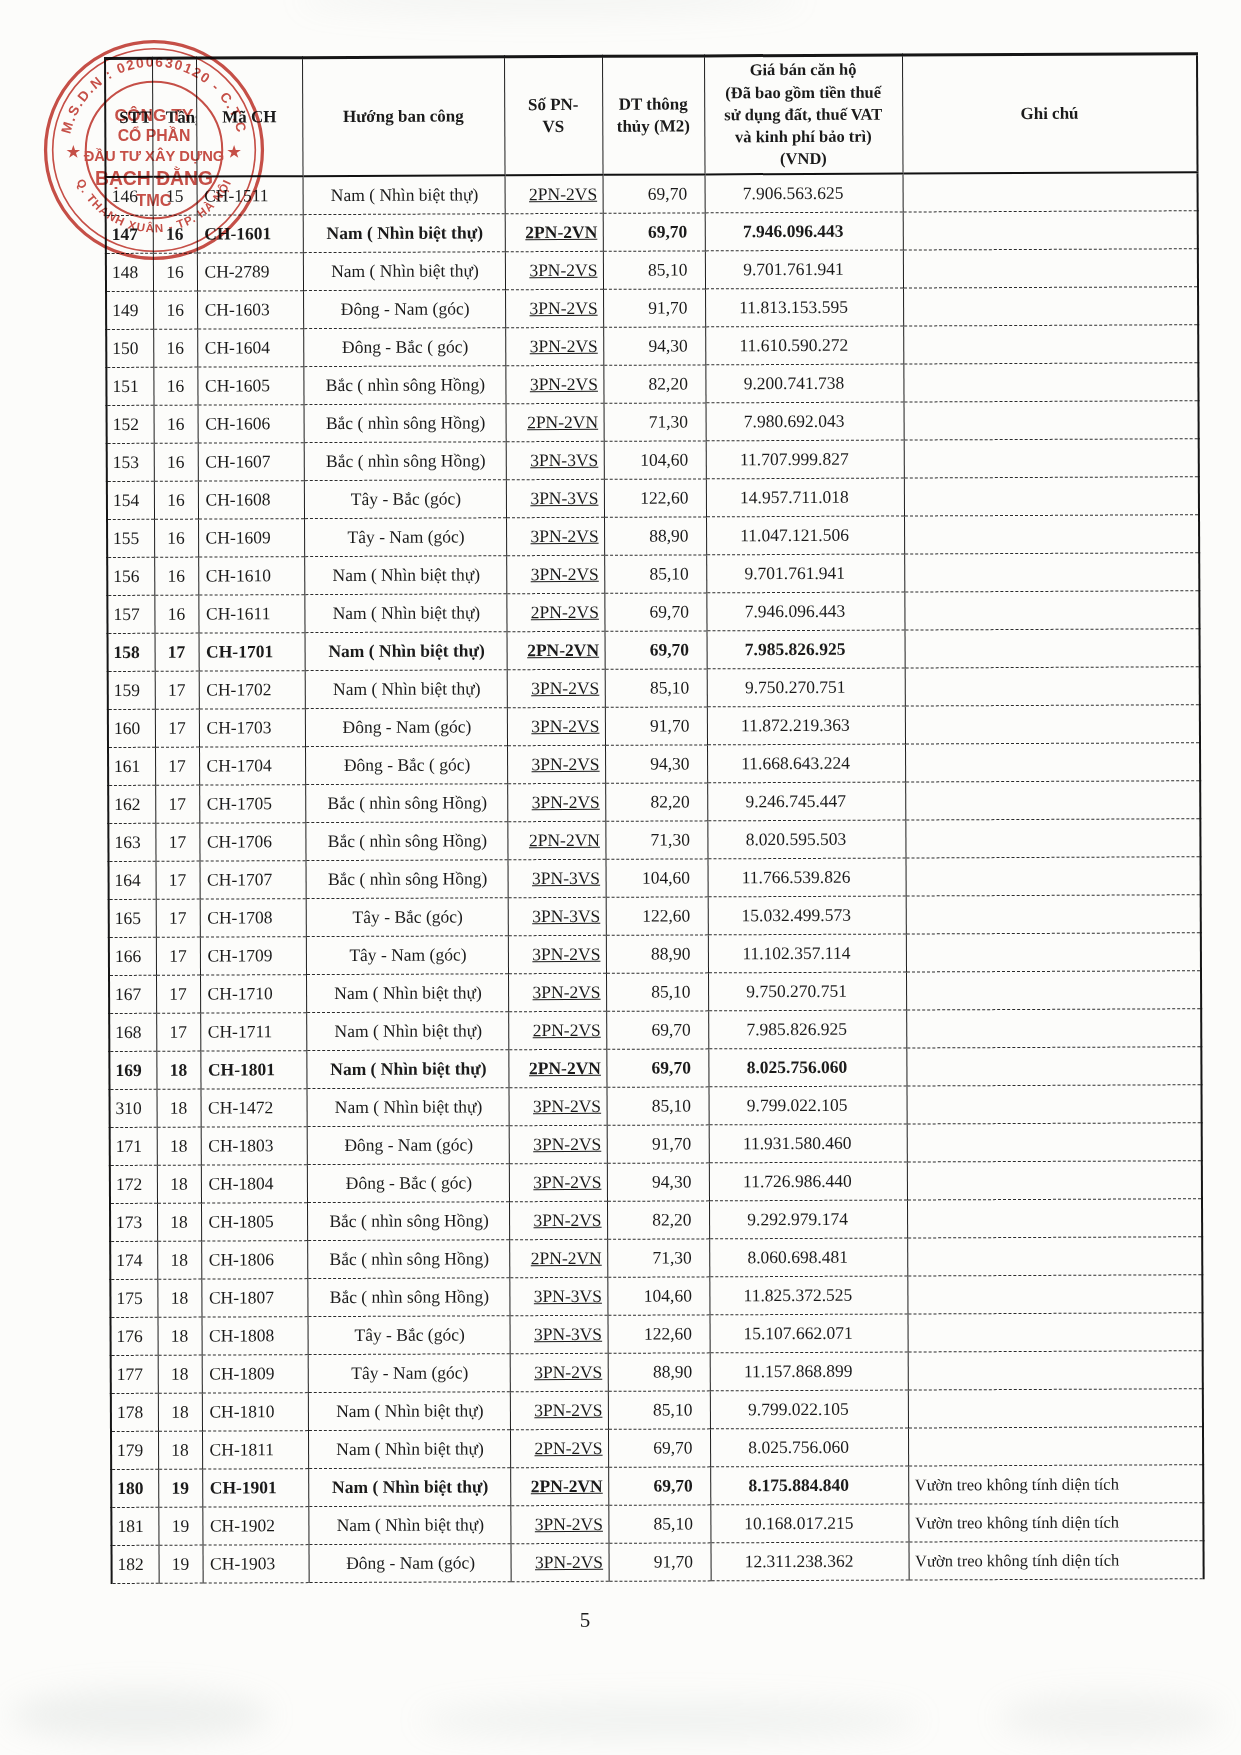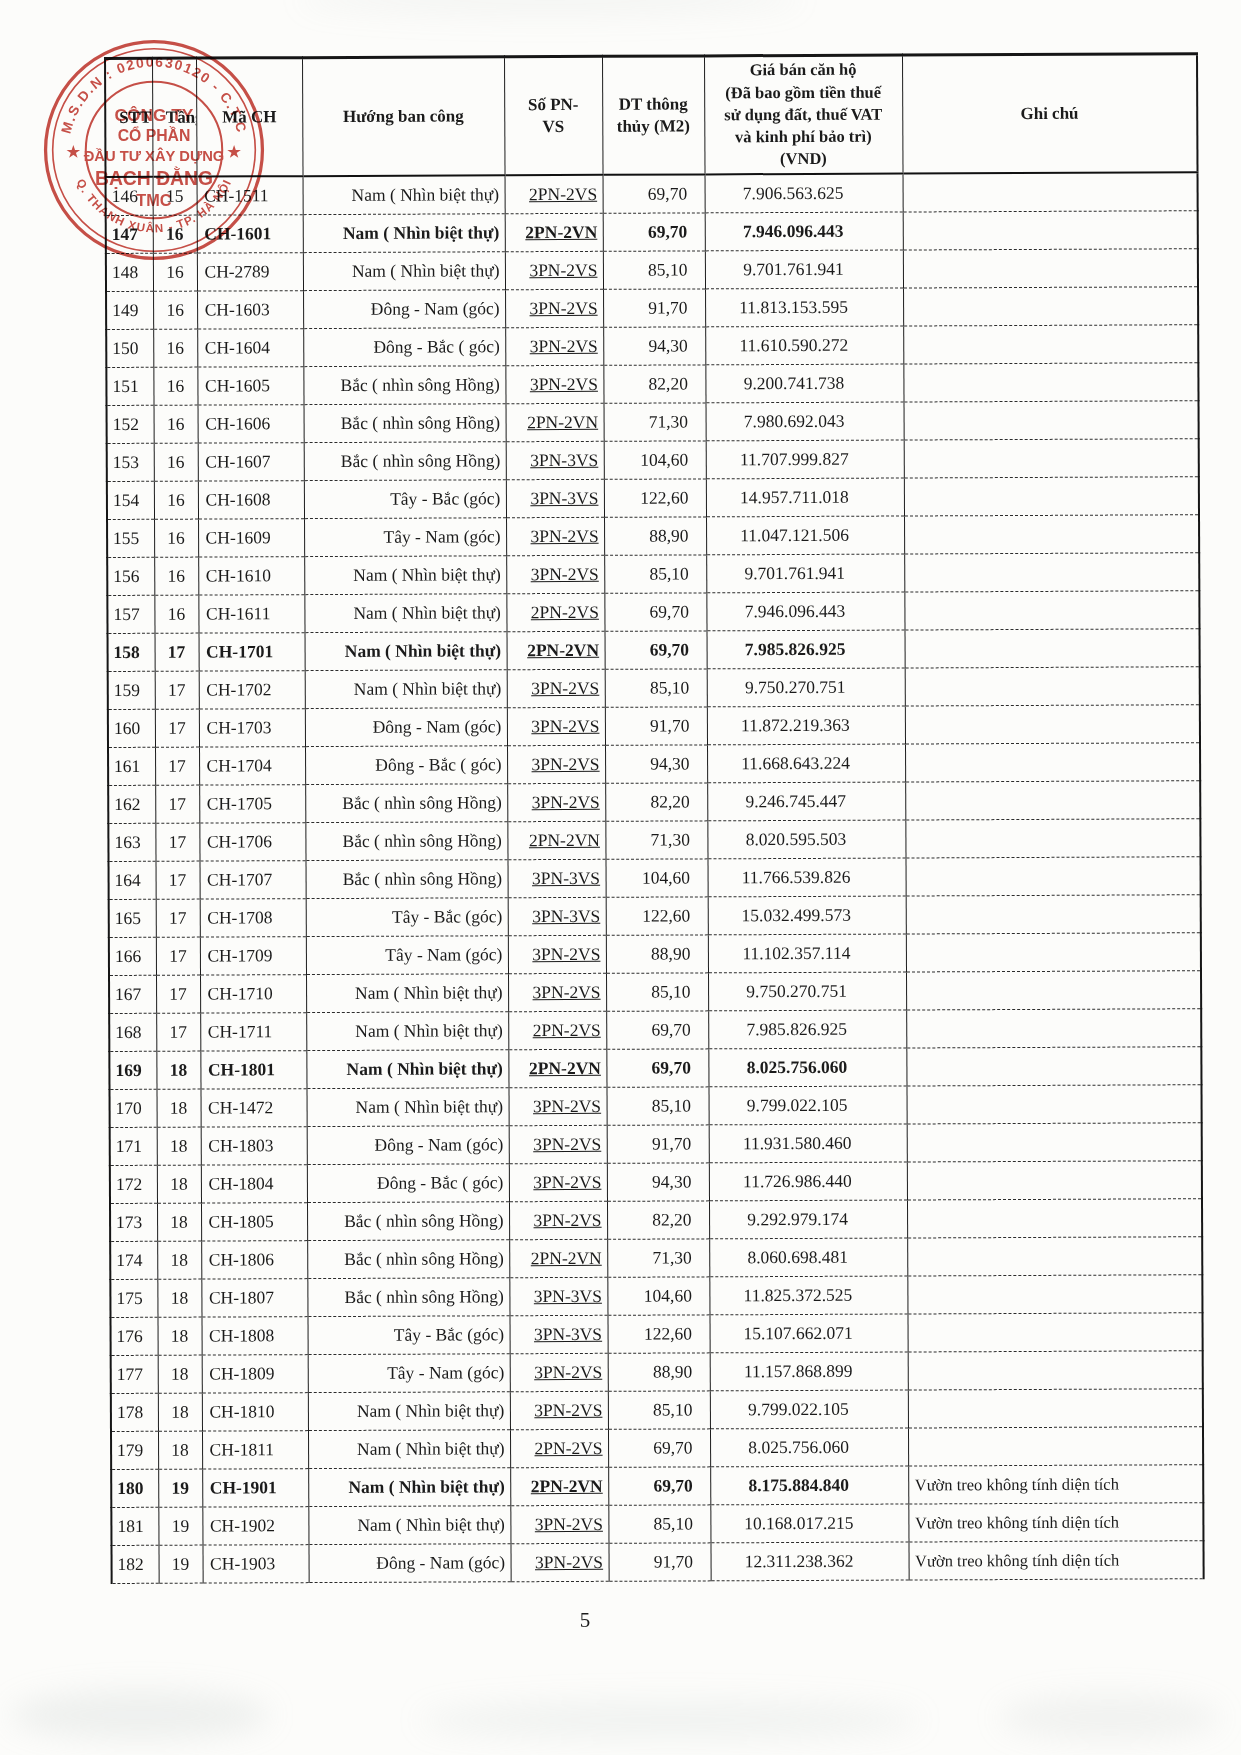--- a/index.html
+++ b/index.html
@@ -48,21 +48,21 @@
   .price-table tbody td {
     border-bottom:1.6px dashed #2c2c2c;
     height:37px;
     font-size:17.5px;
     vertical-align:middle;
     padding:0 5px;
   }
   .c-stt   { text-align:left; }
   .c-tang  { text-align:center; }
   .c-ma_ch { text-align:left; padding-left:7px !important; }
-  .c-huong { text-align:right; padding-left:7px !important; }
+  .c-huong { text-align:center; padding-left:7px !important; }
   .c-pn_vs { text-align:right;text-decoration:underline; }
   .c-dt    { text-align:right; padding-right:17px !important; }
   .c-gia   { text-align:center; padding-right:26px !important; }
   .c-ghi_chu { text-align:left; padding-left:6px !important; font-size:16.5px !important; }
   tr.bold td { font-weight:bold; }
   tr.bold td.c-ghi_chu { font-weight:normal; }
 
   .stamp {
     position:absolute; left:42px; top:38px;
     width:224px; height:224px;
@@ -350,21 +350,21 @@
           <td class="c-stt">169</td>
           <td class="c-tang">18</td>
           <td class="c-ma_ch">CH-1801</td>
           <td class="c-huong">Nam ( Nhìn biệt thự)</td>
           <td class="c-pn_vs">2PN-2VN</td>
           <td class="c-dt">69,70</td>
           <td class="c-gia">8.025.756.060</td>
           <td class="c-ghi_chu"></td>
         </tr>
         <tr>
-          <td class="c-stt">170</td>
+          <td class="c-stt">310</td>
           <td class="c-tang">18</td>
           <td class="c-ma_ch">CH-1472</td>
           <td class="c-huong">Nam ( Nhìn biệt thự)</td>
           <td class="c-pn_vs">3PN-2VS</td>
           <td class="c-dt">85,10</td>
           <td class="c-gia">9.799.022.105</td>
           <td class="c-ghi_chu"></td>
         </tr>
         <tr>
           <td class="c-stt">171</td>

